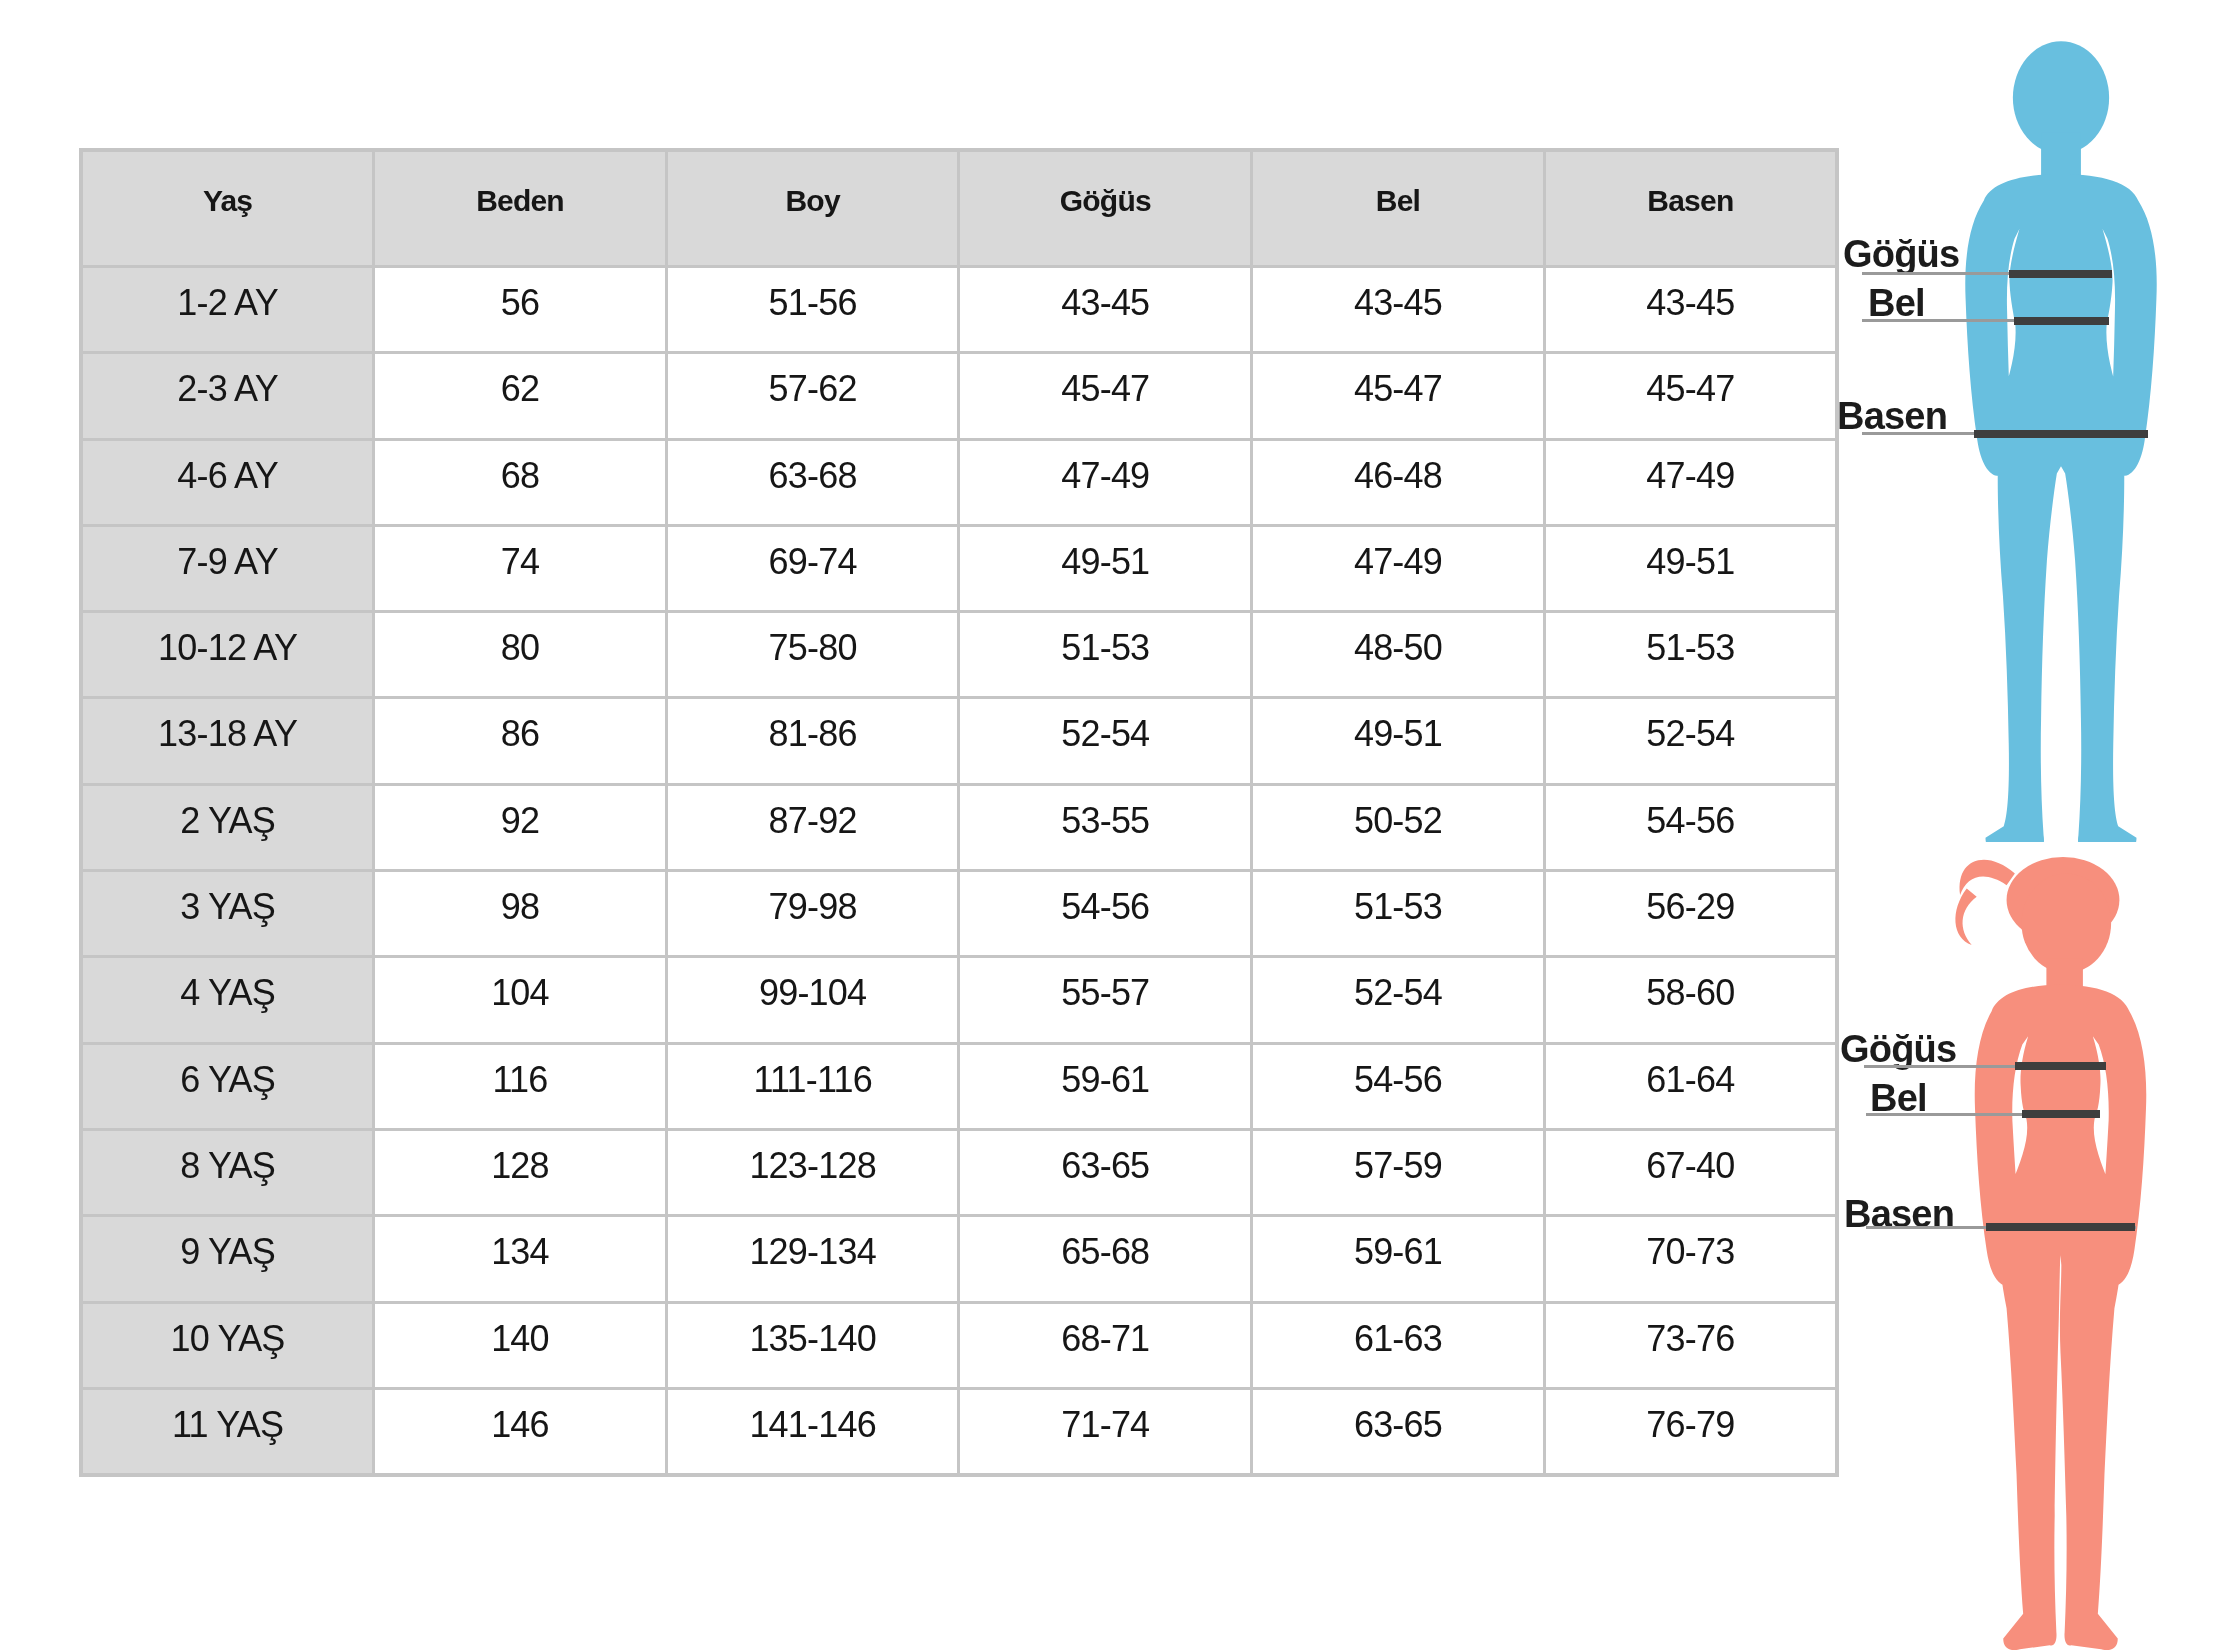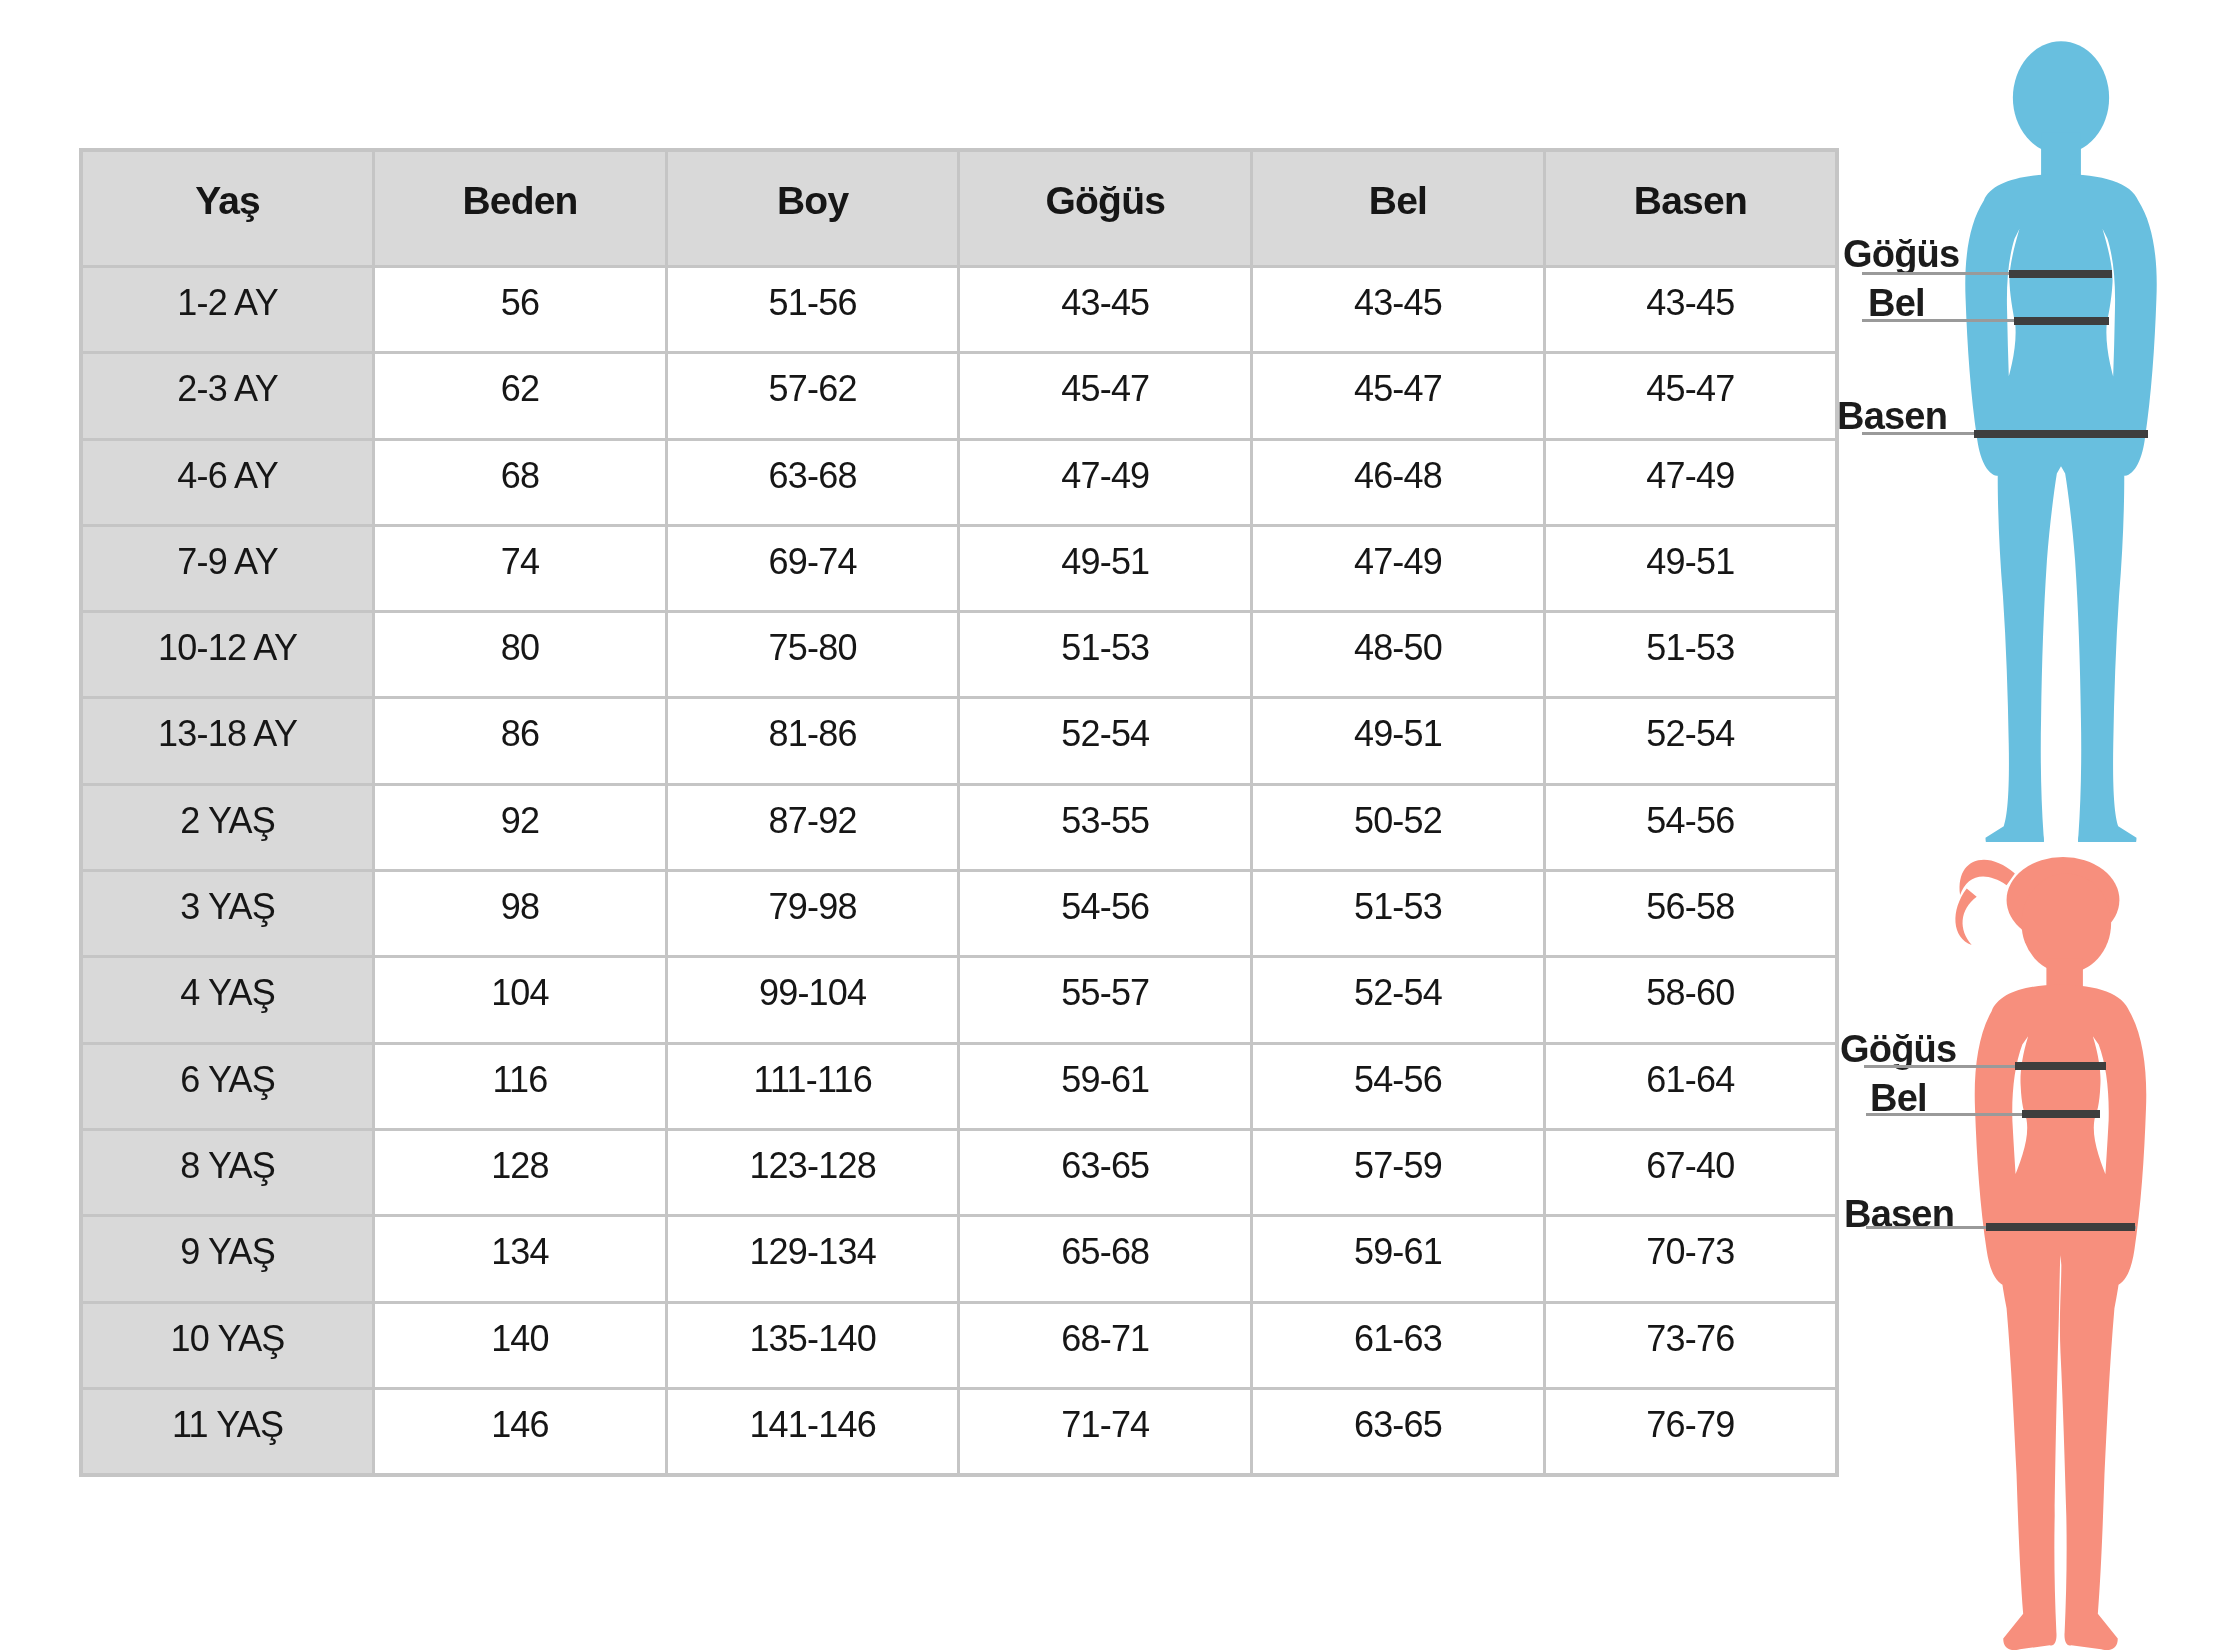--- a/index.html
+++ b/index.html
@@ -5,21 +5,21 @@
   html,body{margin:0;padding:0;background:#ffffff;}
   body{width:2227px;height:1650px;position:relative;overflow:hidden;
        font-family:"Liberation Sans", sans-serif;color:var(--text,#161616);}
 
   
   .size-table{position:absolute;left:79px;top:148px;width:1760px;
       border-collapse:collapse;table-layout:fixed;
       border:4.1px solid var(--grid-border,#c5c5c5);}
   .size-table th{
       background:var(--header-bg,#d9d9d9);
-      height:98px;font-size:39px;font-weight:bold;letter-spacing:-0.8px;
+      height:98px;font-size:30px;font-weight:bold;letter-spacing:-0.8px;
       border:3.3px solid var(--grid-border,#c5c5c5);
       text-align:center;vertical-align:middle;padding:0 0 15px 0;}
   .size-table td{
       height:70px;font-size:36px;letter-spacing:-0.8px;background:#ffffff;
       border:3.3px solid var(--grid-border,#c5c5c5);
       text-align:center;vertical-align:middle;padding:0 0 13.3px 0;}
   .size-table td:first-child{background:var(--header-bg,#d9d9d9);}
 
   
   .figure{position:absolute;}
@@ -102,21 +102,21 @@
         <td>53-55</td>
         <td>50-52</td>
         <td>54-56</td>
       </tr>
       <tr>
         <td>3 YAŞ</td>
         <td>98</td>
         <td>79-98</td>
         <td>54-56</td>
         <td>51-53</td>
-        <td>56-58</td>
+        <td>56-29</td>
       </tr>
       <tr>
         <td>4 YAŞ</td>
         <td>104</td>
         <td>99-104</td>
         <td>55-57</td>
         <td>52-54</td>
         <td>58-60</td>
       </tr>
       <tr>

